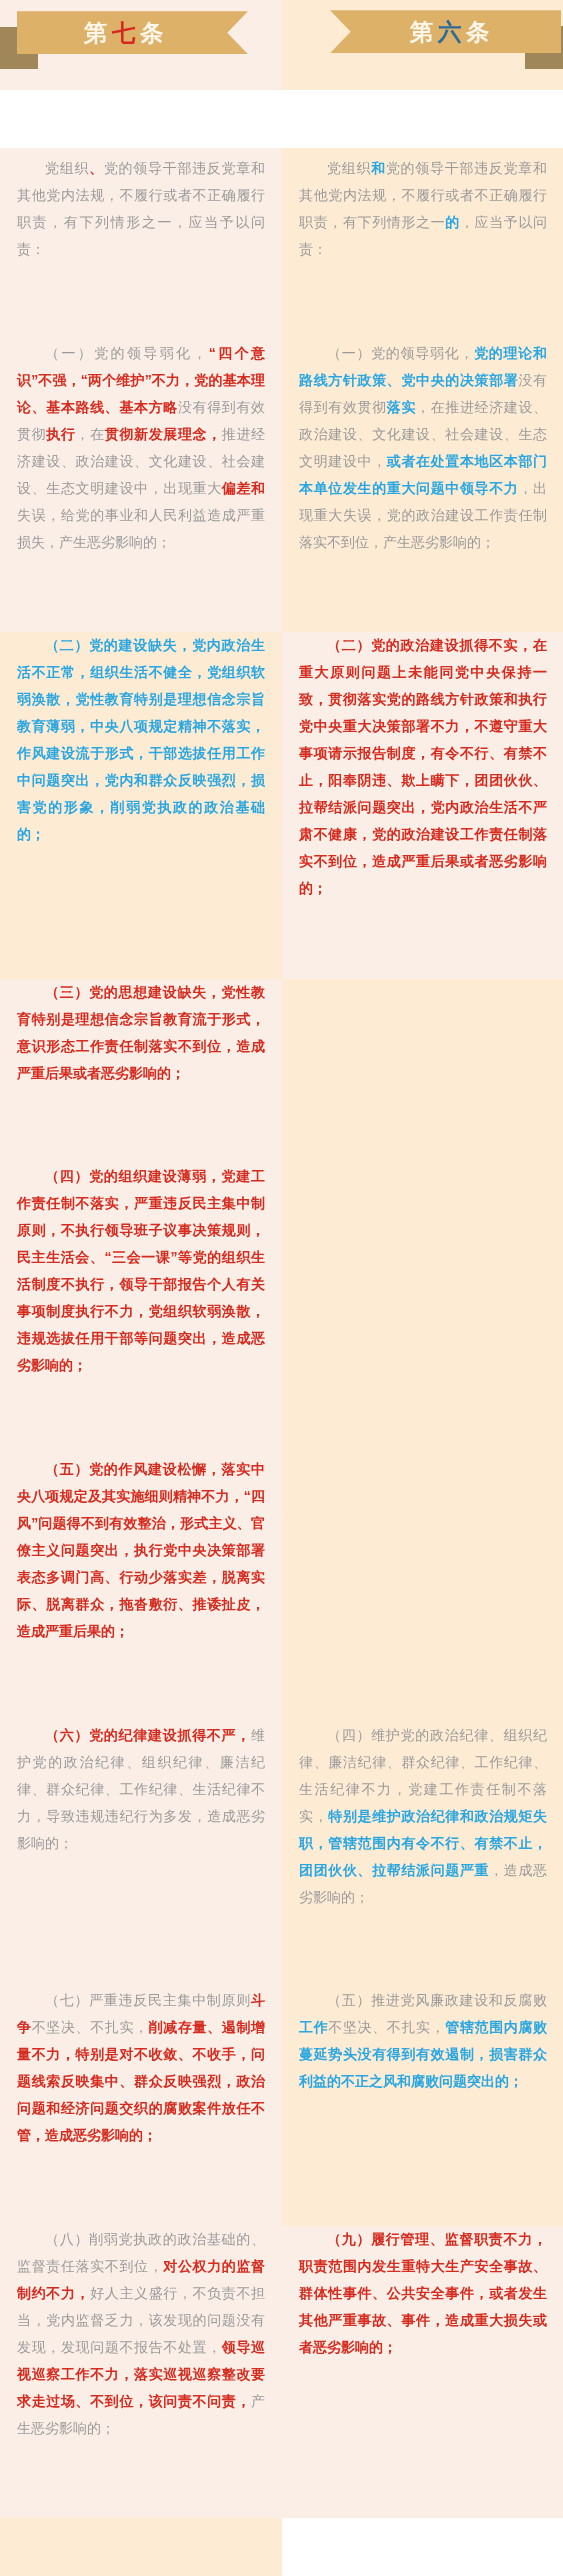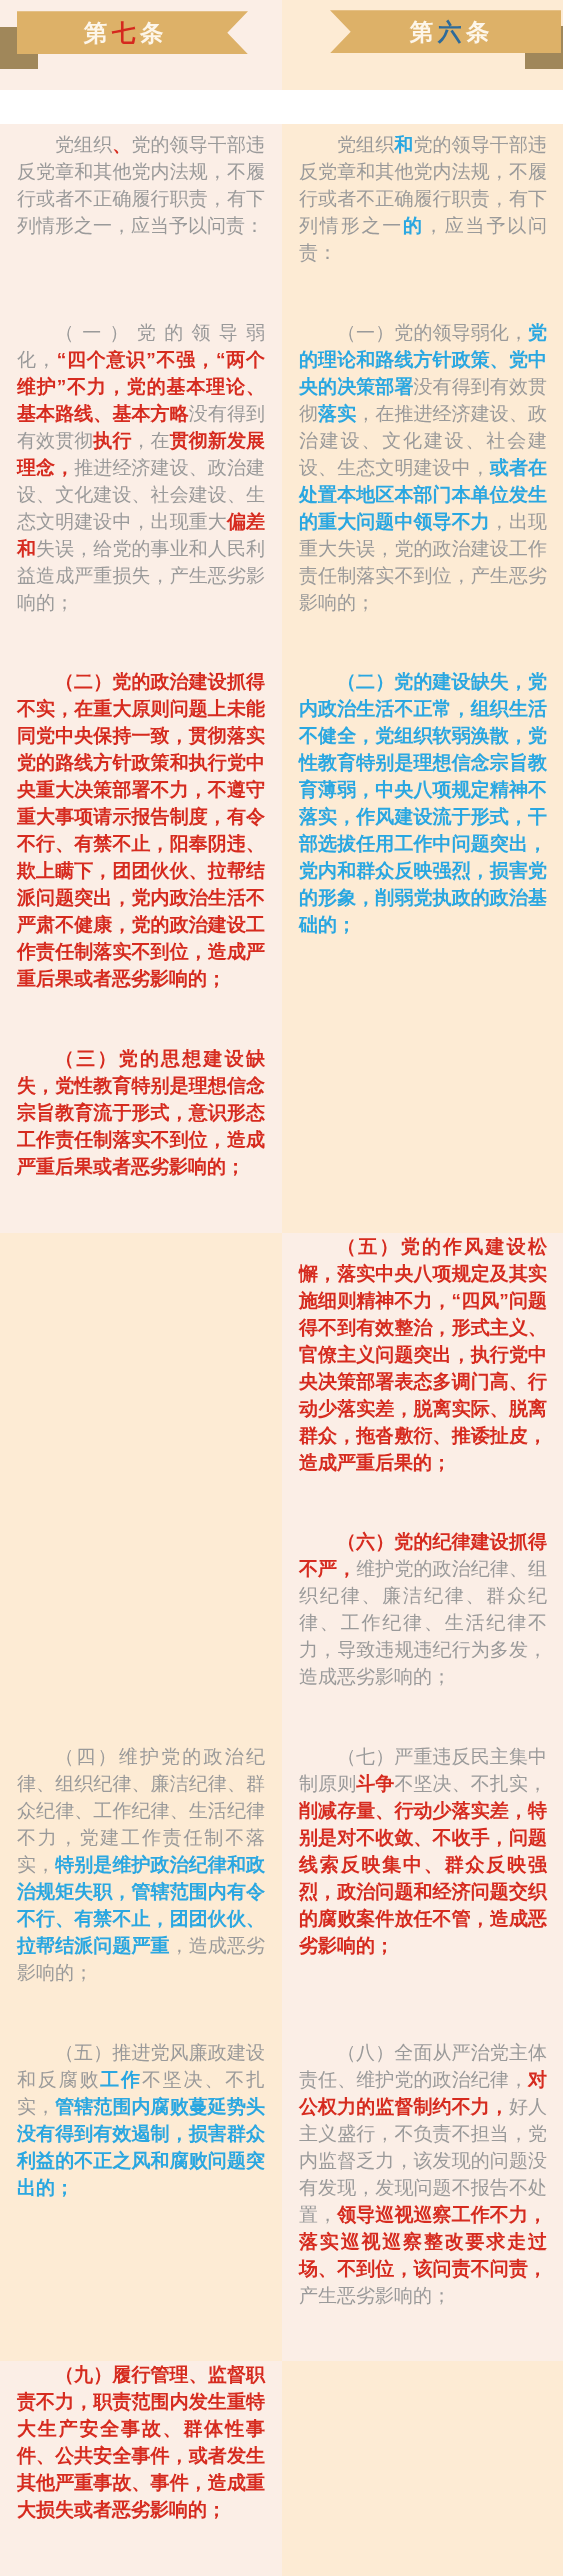--- a/index.html
+++ b/index.html
@@ -31,21 +31,21 @@
     left:48px; top:10.3px;
     clip-path:polygon(20.7px 50%,0 0,100% 0,100% 100%,0 100%);
     padding-left:13px;
   }
   .rib-hl-red { color:#d5281e; }
   .rib-hl-blue { color:#2e6b9a; }
   .para {
     margin:0 0 19px 0;
     text-indent:2em;
     text-align:justify;
-    font-size:19px;
+    font-size:14px;
     line-height:27px;
     color:#9a9a9a;
     font-weight:500;
   }
   .cell.body-first { padding-top:7.5px; }
   .hl-l { color:#d62b1f; font-weight:700; }
   .hl-r { color:#2aa7e1; font-weight:700; }
 </style>
 </head>
 <body>
@@ -72,48 +72,51 @@
     </div>
     <div class="cell cr body-first">
       <p class="para"><span>党组织</span><span class="hl-r">和</span><span>党的领导干部违反党章和其他党内法规，不履行或者不正确履行职责，有下列情形之一</span><span class="hl-r">的</span><span>，应当予以问责：</span></p>
     </div>
     <div class="cell cl">
       <p class="para"><span>（一）党的领导弱化，</span><span class="hl-l">“四个意识”不强，“两个维护”不力，党的基本理论、基本路线、基本方略</span><span>没有得到有效贯彻</span><span class="hl-l">执行</span><span>，在</span><span class="hl-l">贯彻新发展理念，</span><span>推进经济建设、政治建设、文化建设、社会建设、生态文明建设中，出现重大</span><span class="hl-l">偏差和</span><span>失误，给党的事业和人民利益造成严重损失，产生恶劣影响的；</span></p>
     </div>
     <div class="cell cr">
       <p class="para"><span>（一）党的领导弱化，</span><span class="hl-r">党的理论和路线方针政策、党中央的决策部署</span><span>没有得到有效贯彻</span><span class="hl-r">落实</span><span>，在推进经济建设、政治建设、文化建设、社会建设、生态文明建设中，</span><span class="hl-r">或者在处置本地区本部门本单位发生的重大问题中领导不力</span><span>，出现重大失误，党的政治建设工作责任制落实不到位，产生恶劣影响的；</span></p>
     </div>
+    <div class="cell cr">
+      <p class="para"><span class="hl-r">（二）党的建设缺失，党内政治生活不正常，组织生活不健全，党组织软弱涣散，党性教育特别是理想信念宗旨教育薄弱，中央八项规定精神不落实，作风建设流于形式，干部选拔任用工作中问题突出，党内和群众反映强烈，损害党的形象，削弱党执政的政治基础的；</span></p>
+    </div>
     <div class="cell cl">
       <p class="para"><span class="hl-l">（二）党的政治建设抓得不实，在重大原则问题上未能同党中央保持一致，贯彻落实党的路线方针政策和执行党中央重大决策部署不力，不遵守重大事项请示报告制度，有令不行、有禁不止，阳奉阴违、欺上瞒下，团团伙伙、拉帮结派问题突出，党内政治生活不严肃不健康，党的政治建设工作责任制落实不到位，造成严重后果或者恶劣影响的；</span></p>
-    </div>
-    <div class="cell cr">
-      <p class="para"><span class="hl-r">（二）党的建设缺失，党内政治生活不正常，组织生活不健全，党组织软弱涣散，党性教育特别是理想信念宗旨教育薄弱，中央八项规定精神不落实，作风建设流于形式，干部选拔任用工作中问题突出，党内和群众反映强烈，损害党的形象，削弱党执政的政治基础的；</span></p>
     </div>
     <div class="cell cl">
       <p class="para"><span class="hl-l">（三）党的思想建设缺失，党性教育特别是理想信念宗旨教育流于形式，意识形态工作责任制落实不到位，造成严重后果或者恶劣影响的；</span></p>
     </div>
     <div class="cell cr"></div>
+    <div class="cell cl">
+      <p class="para"><span class="hl-l">（四）党的组织建设薄弱，党建工作责任制不落实，严重违反民主集中制原则，不执行领导班子议事决策规则，民主生活会、“三会一课”等党的组织生活制度不执行，领导干部报告个人有关事项制度执行不力，党组织软弱涣散，违规选拔任用干部等问题突出，造成恶劣影响的；</span></p>
+    </div>
     <div class="cell cr"></div>
     <div class="cell cl">
       <p class="para"><span class="hl-l">（五）党的作风建设松懈，落实中央八项规定及其实施细则精神不力，“四风”问题得不到有效整治，形式主义、官僚主义问题突出，执行党中央决策部署表态多调门高、行动少落实差，脱离实际、脱离群众，拖沓敷衍、推诿扯皮，造成严重后果的；</span></p>
     </div>
     <div class="cell cr"></div>
     <div class="cell cl">
       <p class="para"><span class="hl-l">（六）党的纪律建设抓得不严，</span><span>维护党的政治纪律、组织纪律、廉洁纪律、群众纪律、工作纪律、生活纪律不力，导致违规违纪行为多发，造成恶劣影响的；</span></p>
     </div>
     <div class="cell cr">
       <p class="para"><span>（四）维护党的政治纪律、组织纪律、廉洁纪律、群众纪律、工作纪律、生活纪律不力，党建工作责任制不落实，</span><span class="hl-r">特别是维护政治纪律和政治规矩失职，管辖范围内有令不行、有禁不止，团团伙伙、拉帮结派问题严重</span><span>，造成恶劣影响的；</span></p>
     </div>
     <div class="cell cl">
-      <p class="para"><span>（七）严重违反民主集中制原则</span><span class="hl-l">斗争</span><span>不坚决、不扎实，</span><span class="hl-l">削减存量、行动少落实差，特别是对不收敛、不收手，问题线索反映集中、群众反映强烈，政治问题和经济问题交织的腐败案件放任不管，造成恶劣影响的；</span></p>
+      <p class="para"><span>（七）严重违反民主集中制原则</span><span class="hl-l">斗争</span><span>不坚决、不扎实，</span><span class="hl-l">削减存量、遏制增量不力，特别是对不收敛、不收手，问题线索反映集中、群众反映强烈，政治问题和经济问题交织的腐败案件放任不管，造成恶劣影响的；</span></p>
     </div>
     <div class="cell cr">
       <p class="para"><span>（五）推进党风廉政建设和反腐败</span><span class="hl-r">工作</span><span>不坚决、不扎实，</span><span class="hl-r">管辖范围内腐败蔓延势头没有得到有效遏制，损害群众利益的不正之风和腐败问题突出的；</span></p>
     </div>
     <div class="cell cl">
-      <p class="para"><span>（八）全面从严治党主体责任、维护党的政治纪律，</span><span class="hl-l">对公权力的监督制约不力，</span><span>好人主义盛行，不负责不担当，党内监督乏力，该发现的问题没有发现，发现问题不报告不处置，</span><span class="hl-l">领导巡视巡察工作不力，落实巡视巡察整改要求走过场、不到位，该问责不问责，</span><span>产生恶劣影响的；</span></p>
+      <p class="para"><span>（八）削弱党执政的政治基础的、监督责任落实不到位，</span><span class="hl-l">对公权力的监督制约不力，</span><span>好人主义盛行，不负责不担当，党内监督乏力，该发现的问题没有发现，发现问题不报告不处置，</span><span class="hl-l">领导巡视巡察工作不力，落实巡视巡察整改要求走过场、不到位，该问责不问责，</span><span>产生恶劣影响的；</span></p>
     </div>
     <div class="cell cl">
       <p class="para"><span class="hl-l">（九）履行管理、监督职责不力，职责范围内发生重特大生产安全事故、群体性事件、公共安全事件，或者发生其他严重事故、事件，造成重大损失或者恶劣影响的；</span></p>
     </div>
     <div class="cell cr"></div>
   </div>
 
 
 </body></html>

